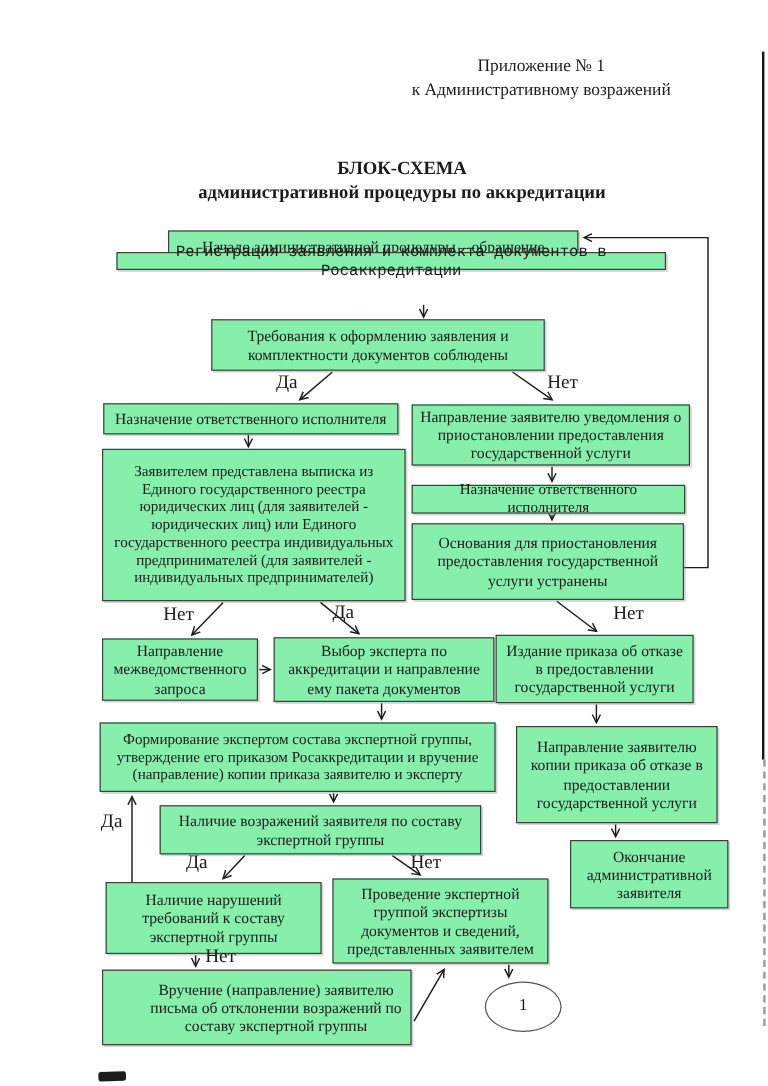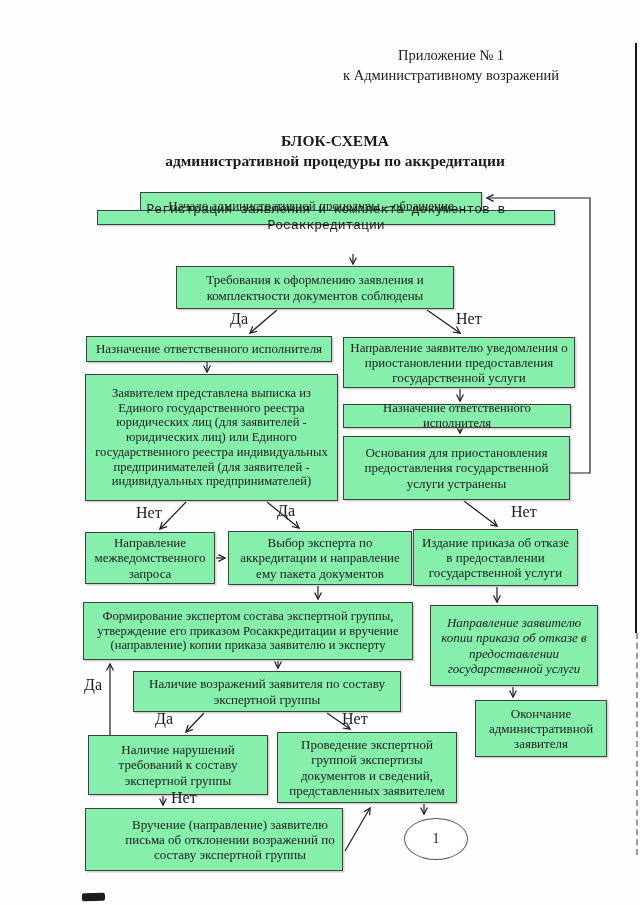--- a/index.html
+++ b/index.html
@@ -33,21 +33,21 @@
   
   #n-start        { left:140px; top:192px; width:342px; height:27px; }
   #n-registration { left:97px;  top:210px; width:458px; height:15px;font-family:Liberation Mono, monospace; }
   #n-requirements { left:176px; top:266px; width:278px; height:43px; }
   #n-assign1      { left:86px;  top:336px; width:246px; height:26px; }
   #n-extract      { left:85px;  top:374px; width:253px; height:127px; font-size:12.6px; }
   #n-suspend-notice { left:343px; top:337px; width:232px; height:51px; }
   #n-assign2      { left:343px; top:404px; width:228px; height:24px; font-size:12.6px; }
   #n-grounds      { left:343px; top:436px; width:227px; height:64px; }
   #n-refusal-order{ left:413px; top:529px; width:165px; height:57px; }
-  #n-refusal-copy { left:430px; top:605px; width:168px; height:81px;font-style:italic; }
+  #n-refusal-copy { left:430px; top:605px; width:168px; height:81px; }
   #n-end          { left:475px; top:700px; width:132px; height:57px; }
   #n-interagency  { left:85px;  top:532px; width:130px; height:52px; }
   #n-expert       { left:228px; top:531px; width:184px; height:54px; }
   #n-group-form   { left:83px;  top:602px; width:330px; height:58px; font-size:12.6px; }
   #n-objections   { left:133px; top:671px; width:268px; height:41px; }
   #n-violations   { left:88px;  top:735px; width:180px; height:60px; }
   #n-reject-letter{ left:85px;  top:808px; width:258px; height:63px;padding-left:38px; }
   #n-expertise    { left:277px; top:732px; width:180px; height:71px; }
   
   #l-yes-req  { left:230px; top:310px; }

